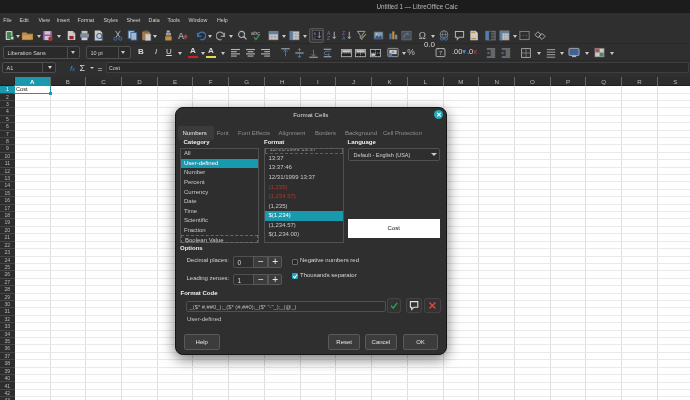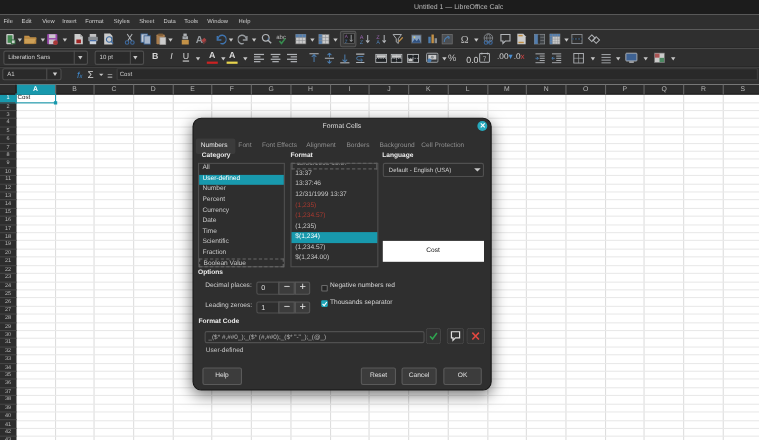--- a/index.html
+++ b/index.html
@@ -261,21 +261,21 @@
     <rect x="1.4" y="6.6" width="4.6" height="2.8" fill="#e6e6e6"></rect>
   </svg>
 <svg class="ab tbi" style="left:386px;top:46px" width="14" height="13" viewBox="0 0 14 13">
     <rect x="0.8" y="1.6" width="12.4" height="9.8" rx="1.2" fill="#3a3e42" stroke="#c9cdd2" stroke-width="0.9"></rect>
     <rect x="2.6" y="3.4" width="8.8" height="5" fill="#e6e6e6"></rect>
     <circle cx="7" cy="5.9" r="1.6" fill="#9aa0a6"></circle>
     <circle cx="3.8" cy="9.4" r="2.2" fill="#4a8fd4"></circle>
   </svg>
 <div class="ab" style="left:401.5px;top:51.5px;width:0;height:0;border-left:2.5px solid transparent;border-right:2.5px solid transparent;border-top:3px solid #c7c7c7;"></div>
 <div class="ab" style="left:404px;top:45px;width:14px;height:14px;color:#c2c2c2;font-size:8.5px;line-height:14px;text-align:center;">%</div>
-<div class="ab" style="left:419px;top:48px;width:16px;height:14px;color:#d8d8d8;font-size:8px;line-height:14px;text-align:right;">0.0</div>
+<div class="ab" style="left:419px;top:38px;width:16px;height:14px;color:#d8d8d8;font-size:8px;line-height:14px;text-align:right;">0.0</div>
 <svg class="ab tbi" style="left:433.5px;top:46px" width="13" height="13" viewBox="0 0 13 13">
     <rect x="1.2" y="1.8" width="10.6" height="9.6" rx="1" fill="none" stroke="#c9cdd2" stroke-width="1.1"></rect>
     <path d="M3.6 1 v2 M9.6 1 v2" stroke="#c9cdd2" stroke-width="1"></path>
     <text x="4.6" y="9.6" font-size="7" fill="#c9cdd2" font-family="Liberation Sans">7</text>
   </svg>
 <div class="ab" style="left:450px;top:45px;width:18px;height:14px;color:#d8d8d8;font-size:7.5px;line-height:14px;text-align:center;">.00<span style="color:#4a8fd4;">▾</span></div>
 <div class="ab" style="left:464px;top:45px;width:16px;height:14px;color:#d8d8d8;font-size:7.5px;line-height:14px;text-align:center;">.0<span style="color:#cc4444">x</span></div>
 <svg class="ab tbi" style="left:484.5px;top:47px" width="12" height="12" viewBox="0 0 12 12">
     <path d="M1 1.2 h10 M1 10.8 h10 M5.6 3.6 h5.4 M5.6 6 h5.4 M5.6 8.4 h5.4" stroke="#c9cdd2" stroke-width="1"></path>
     <path d="M1 6 h3 M2.6 4.4 l1.6 1.6 -1.6 1.6" fill="none" stroke="#4a8fd4" stroke-width="1"></path>

